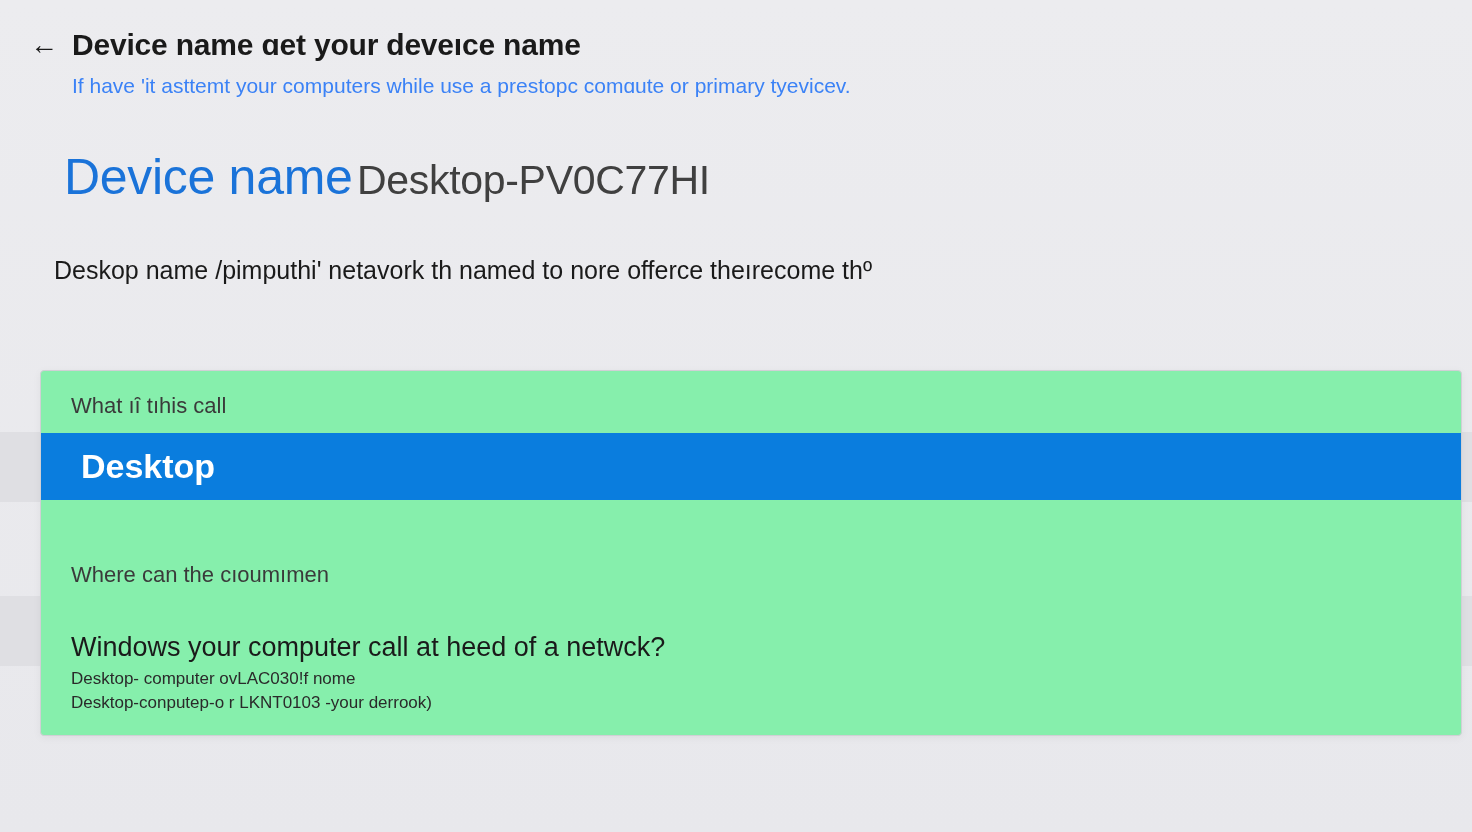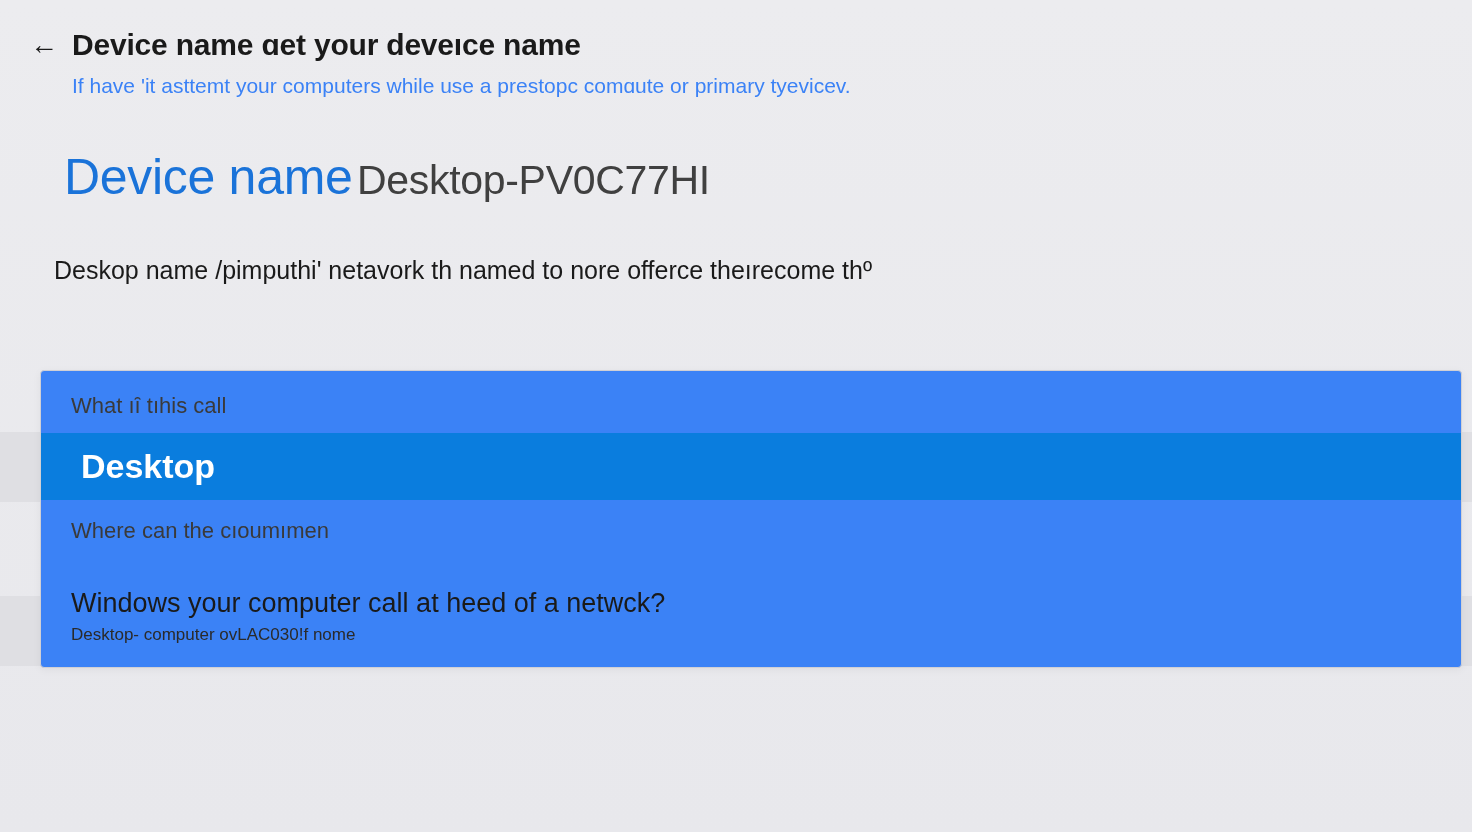--- a/index.html
+++ b/index.html
@@ -59,21 +59,21 @@
       font-size: 25px;
       color: #1a1a1a;
       padding: 50px 30px 0 54px;
       font-weight: 400;
     }
     .dialog-panel {
       position: absolute;
       left: 40px;
       top: 370px;
       right: 10px;
-      background: #3b82f6;
+      background: #86efac;
       border: 1px solid #d0d0d5;
       border-radius: 4px;
       box-shadow: 0 2px 8px rgba(0,0,0,0.05);
     }
     .dialog-label-top {
       font-size: 22px;
       color: #3a3a3a;
       padding: 22px 30px 14px 30px;
       font-weight: 400;
     }
@@ -82,20 +82,21 @@
       color: #ffffff;
       font-size: 34px;
       padding: 14px 40px;
       font-weight: 700;
     }
     .dialog-label-bottom {
       font-size: 22px;
       color: #3a3a3a;
       padding: 18px 38px 30px 30px;
       font-weight: 400;
+      margin-top: 44px;
     }
     .info-section {
       padding: 14px 30px 20px 30px;
     }
     .info-heading {
       font-size: 27px;
       font-weight: 500;
       color: #1a1a1a;
       margin-bottom: 4px;
     }
@@ -135,14 +136,15 @@
 
 <div class="description-text">Deskop name /pimputhi' netavork th  named to nore offerce theırecome  thº</div>
 
 <div class="dialog-panel">
   <div class="dialog-label-top">What ıȋ tıhis call</div>
   <div class="input-highlight">Desktop</div>
   <div class="dialog-label-bottom">Where can the cıoumımen</div>
   <div class="info-section">
     <div class="info-heading">Windows your computer call at heed of a netwck?</div>
     <div class="info-line1">Desktop- computer ovLAC030!f nome</div>
+    <div class="info-line2">Desktop-conputep-o r LKNT0103 -your derrook)</div>
   </div>
 </div>
 
 </body></html>

